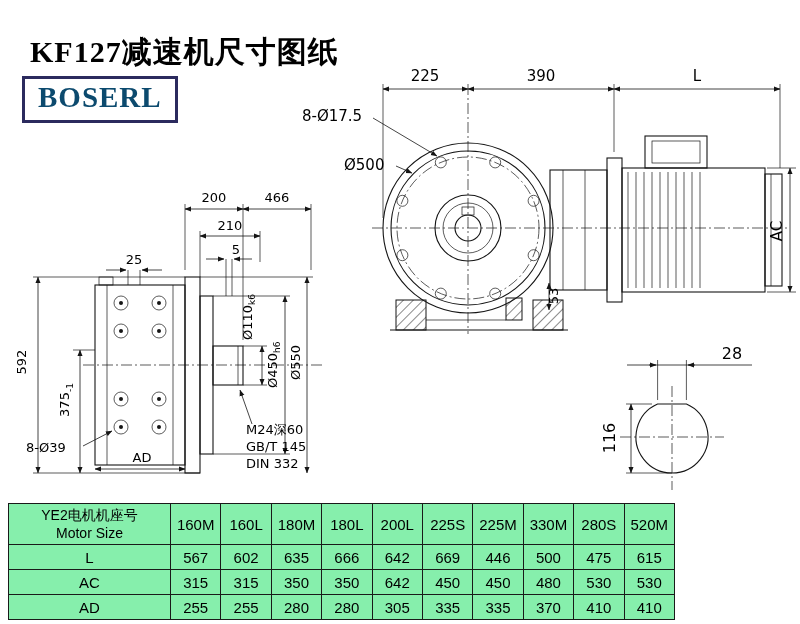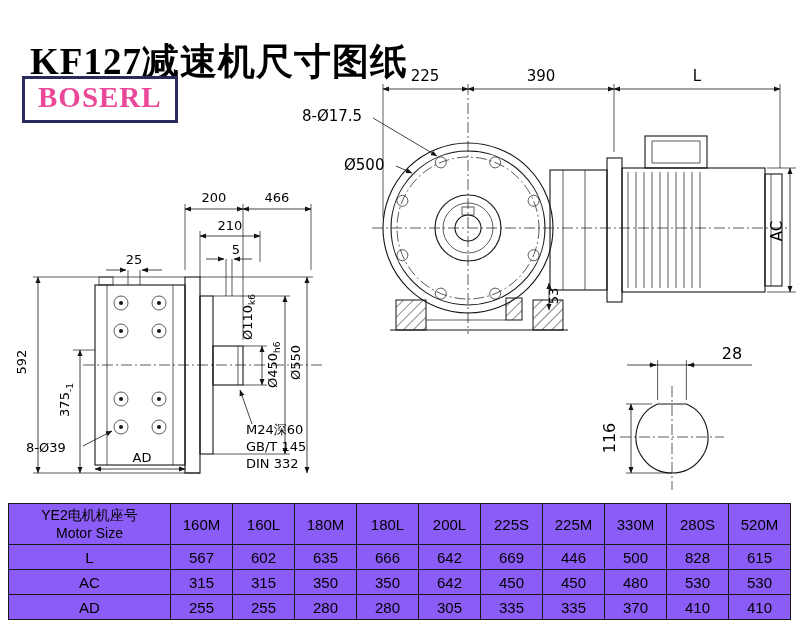--- a/index.html
+++ b/index.html
@@ -1,36 +1,36 @@
 <!DOCTYPE html>
 <html><head>
 <meta charset="utf-8">
 <style>
   html,body{margin:0;padding:0}
   body{width:800px;height:624px;background:#fff;position:relative;overflow:hidden;
        font-family:"Liberation Sans",sans-serif;color:#000}
   .title{position:absolute;left:30px;top:12px;font-family:"Liberation Serif",serif;
-         font-weight:700;font-size:37px;letter-spacing:1px;white-space:nowrap}
+         font-weight:700;font-size:30px;letter-spacing:1px;white-space:nowrap}
   .brand{position:absolute;left:22px;top:76px;border:3px solid #2b2a5e;background:#fff;
          padding:0 13px;line-height:36px}
   .brand span{font-family:"Liberation Serif",serif;font-weight:700;font-size:29px;
-              color:#ec4899;letter-spacing:1px}
+              color:#0c4a6e;letter-spacing:1px}
   svg.drawing{position:absolute;left:0;top:0}
   
   .p{fill:none;stroke:#151515;stroke-width:1.1}
   .t{fill:none;stroke:#151515;stroke-width:0.7}
   .d{fill:none;stroke:#151515;stroke-width:0.8}
   .cl{fill:none;stroke:#151515;stroke-width:0.7;stroke-dasharray:11 3 2 3}
   text.dt{font-family:"DejaVu Sans",sans-serif;font-size:13px;fill:#000}
   text.dt15{font-size:15px}
   text.dt16{font-size:16px}
   .hrect{stroke:#151515;stroke-width:1;fill:url(#hatch)}
   
-  table.spec{position:absolute;left:8px;top:503px;width:783px;border-collapse:collapse;
-             table-layout:fixed;background:#8b5cf6}
+  table.spec{position:absolute;left:8px;top:503px;width:667px;border-collapse:collapse;
+             table-layout:fixed;background:#86efac}
   table.spec td,table.spec th{border:1px solid #1a1a1a;text-align:center;vertical-align:middle;
              font-size:15px;font-weight:400;padding:0;height:24px;overflow:hidden}
   table.spec thead th{height:40px}
   .hcell{font-size:14px;line-height:1.3}
 </style>
 </head>
 <body>
 
 <h1 class="title">KF127减速机尺寸图纸</h1>
 
@@ -254,21 +254,21 @@
       <tr>
         <td>L</td>
         <td>567</td>
         <td>602</td>
         <td>635</td>
         <td>666</td>
         <td>642</td>
         <td>669</td>
         <td>446</td>
         <td>500</td>
-        <td>828</td>
+        <td>475</td>
         <td>615</td>
       </tr>
       <tr>
         <td>AC</td>
         <td>315</td>
         <td>315</td>
         <td>350</td>
         <td>350</td>
         <td>642</td>
         <td>450</td>

